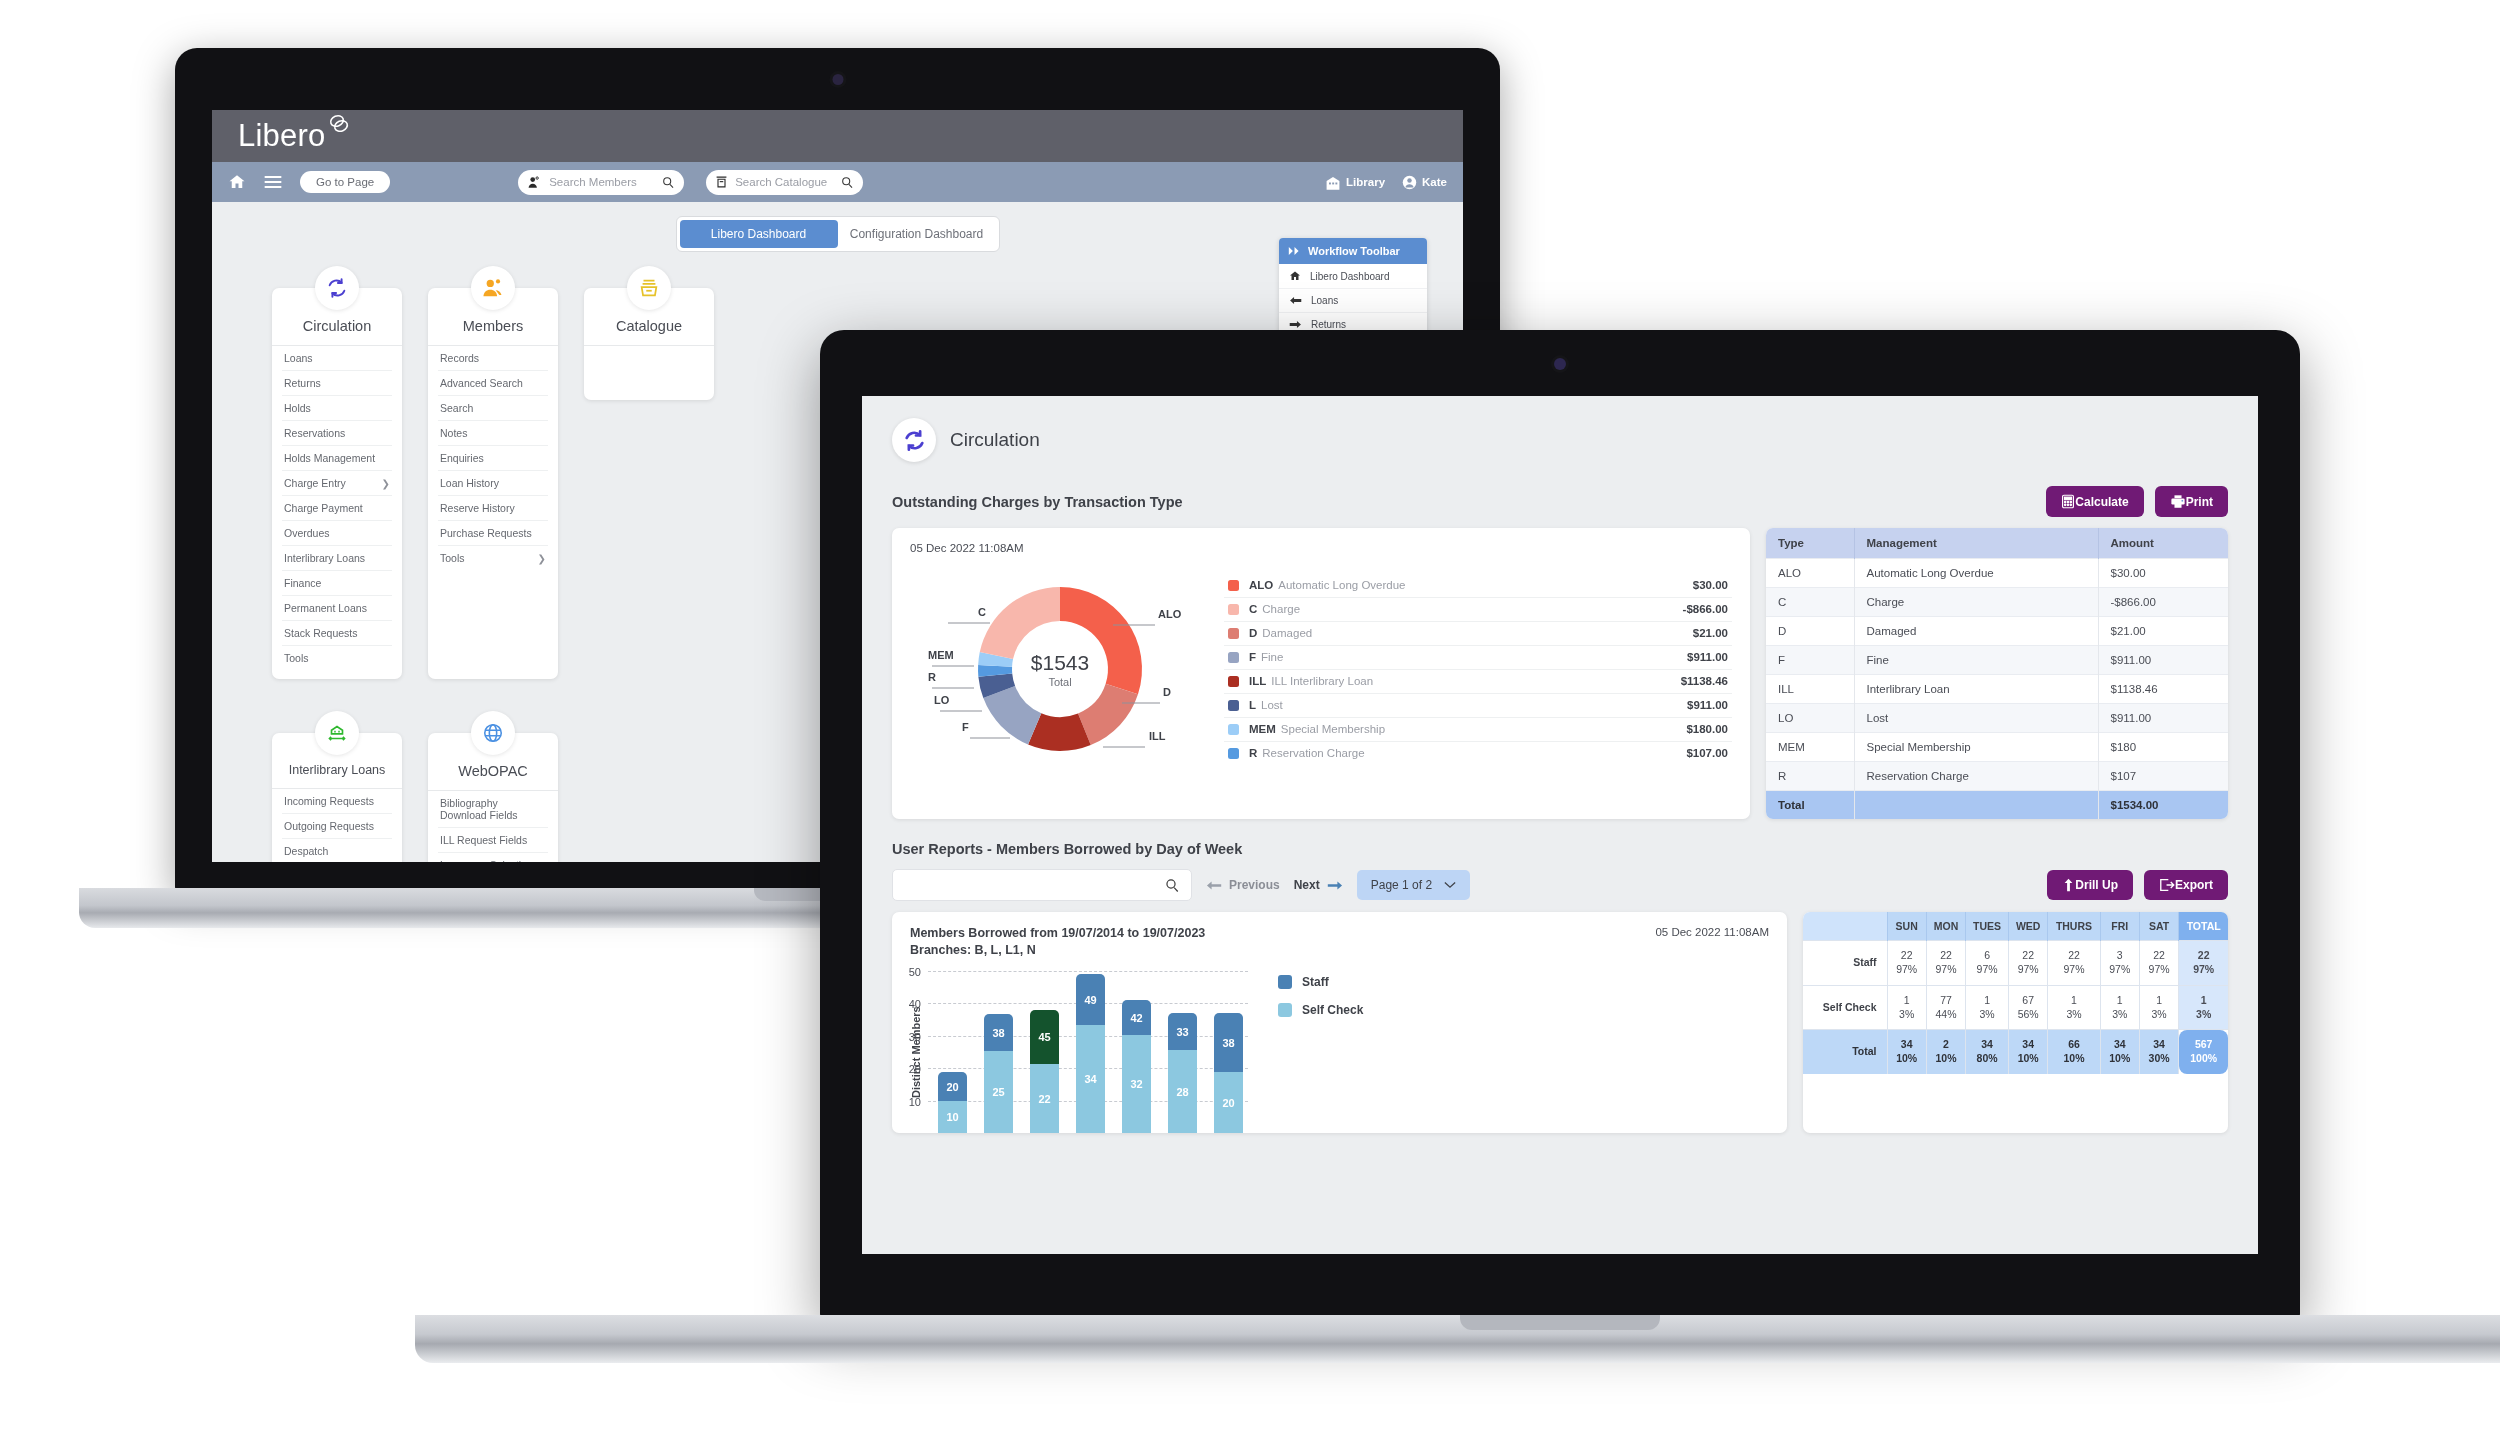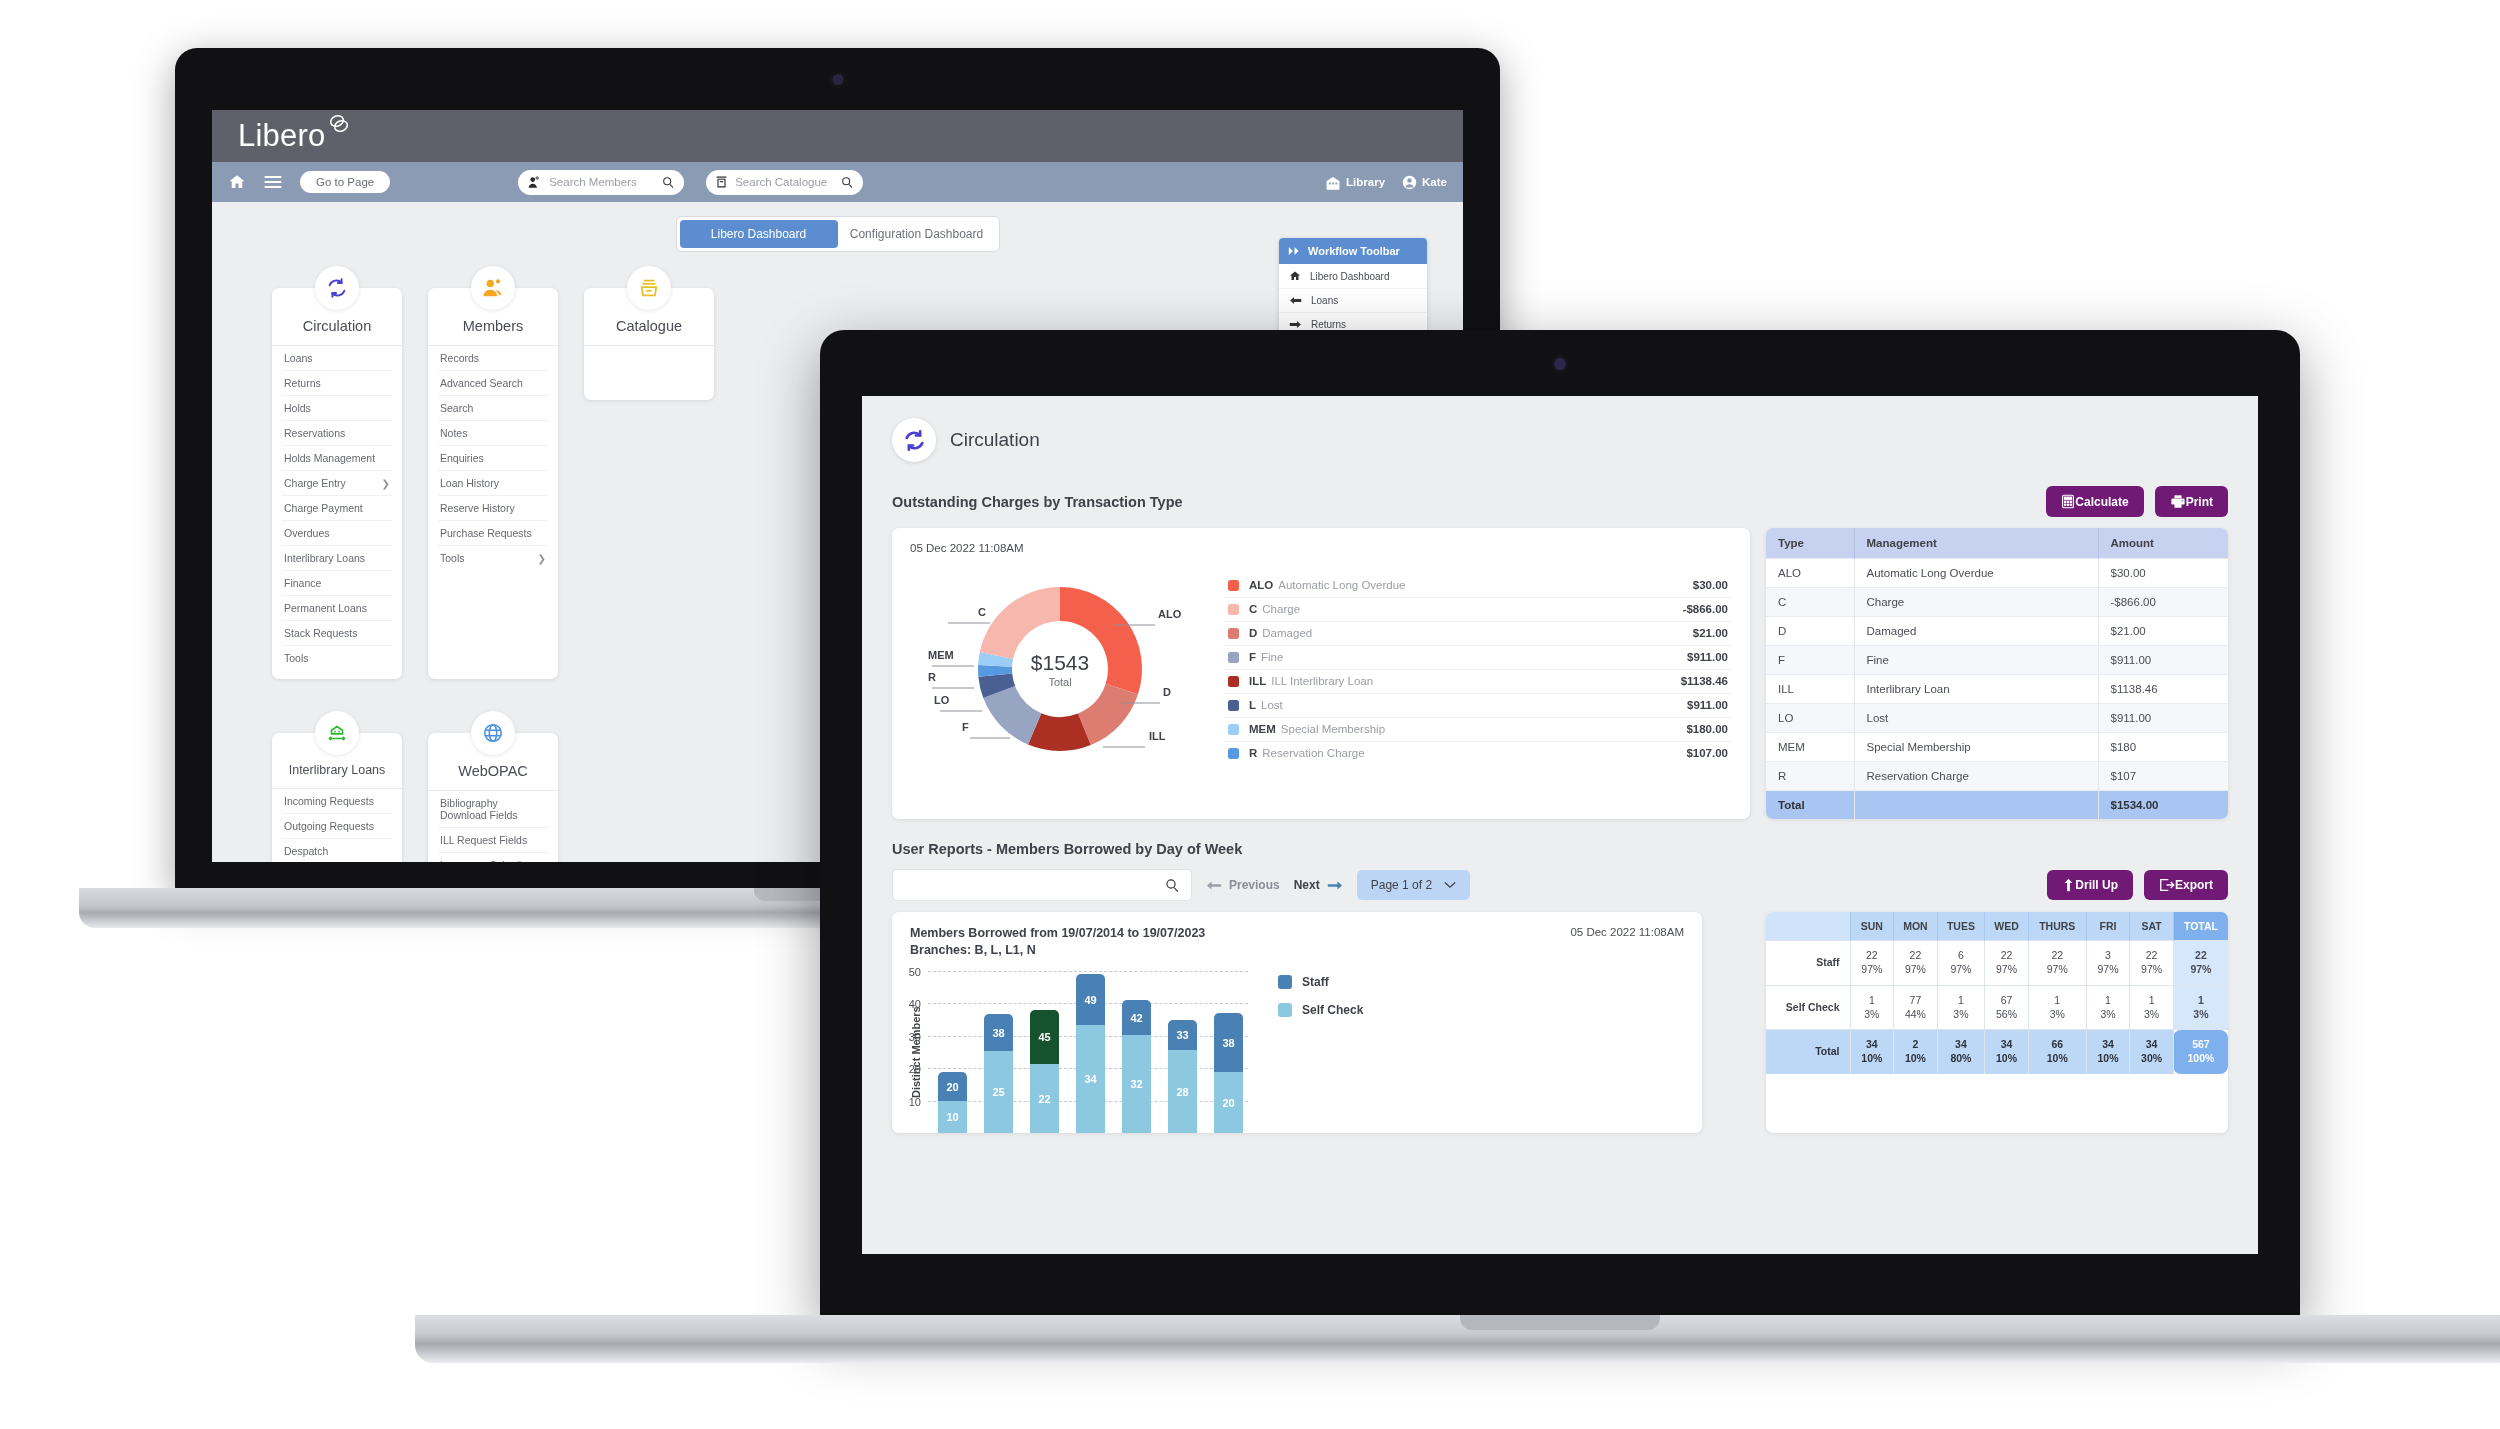--- a/index.html
+++ b/index.html
@@ -163,21 +163,21 @@
   .grid { position: absolute; left: 0; right: 0; border-top: 1px dashed #c8cbd1; }
   .bars { position: absolute; left: 10px; right: 0; bottom: 0; top: 0; display: flex; gap: 17px; align-items: flex-end; }
   .bar { width: 29px; display: flex; flex-direction: column; justify-content: flex-end; }
   .seg { display: flex; align-items: center; justify-content: center; color: #fff;
     font-size: 11px; font-weight: 700; }
   .seg.top { border-radius: 5px 5px 0 0; }
   .ch-leg { margin-left: 30px; padding-top: 4px; }
   .ch-leg-row { display: flex; align-items: center; gap: 10px; margin-bottom: 14px; font-size: 12px; font-weight: 700; color: #3f4249; }
   .ch-sw { width: 14px; height: 14px; border-radius: 3px; }
 
-  .dow-panel { width: 462px; flex: none; padding: 0; overflow: hidden; margin-left: 48px; }
+  .dow-panel { width: 425px; flex: none; padding: 0; overflow: hidden; }
   table.dw { width: 100%; border-collapse: collapse; font-size: 10.5px; }
   table.dw th { background: #bdd8f7; color: #3f4249; font-weight: 700; padding: 8px 4px;
     text-align: center; border-right: 1px solid #a9c8ee; }
   table.dw th.blank { background: #cfe3fb; }
   table.dw th.tot { background: #7fb0ee; color: #fff; border-right: none; }
   table.dw td { padding: 8px 6px; text-align: center; color: #4a4d55;
     border-right: 1px solid #dde4ee; border-top: 1px solid #dde4ee; line-height: 1.32; }
   table.dw td.rh { text-align: right; font-weight: 700; color: #3f4249; padding-right: 10px; }
   table.dw td.tc { background: #d7e7fb; font-weight: 700; border-right: none; }
   table.dw tr.trow td { background: #bdd8f7; font-weight: 700; color: #2f3239; }
@@ -775,21 +775,21 @@
                     </div>
                     <div class="bar">
                       <div class="seg top" style="height:51px; background:#4a81b4">49</div>
                       <div class="seg" style="height:108px; background:#8cc8e0">34</div>
                     </div>
                     <div class="bar">
                       <div class="seg top" style="height:35px; background:#4a81b4">42</div>
                       <div class="seg" style="height:98px; background:#8cc8e0">32</div>
                     </div>
                     <div class="bar">
-                      <div class="seg top" style="height:30px; background:#4a81b4">33</div>
+                      <div class="seg top" style="height:37px; background:#4a81b4">33</div>
                       <div class="seg" style="height:83px; background:#8cc8e0">28</div>
                     </div>
                     <div class="bar">
                       <div class="seg top" style="height:59px; background:#4a81b4">38</div>
                       <div class="seg" style="height:61px; background:#8cc8e0">20</div>
                     </div>
                   </div>
                 </div>
 
                 <div class="ch-leg">

